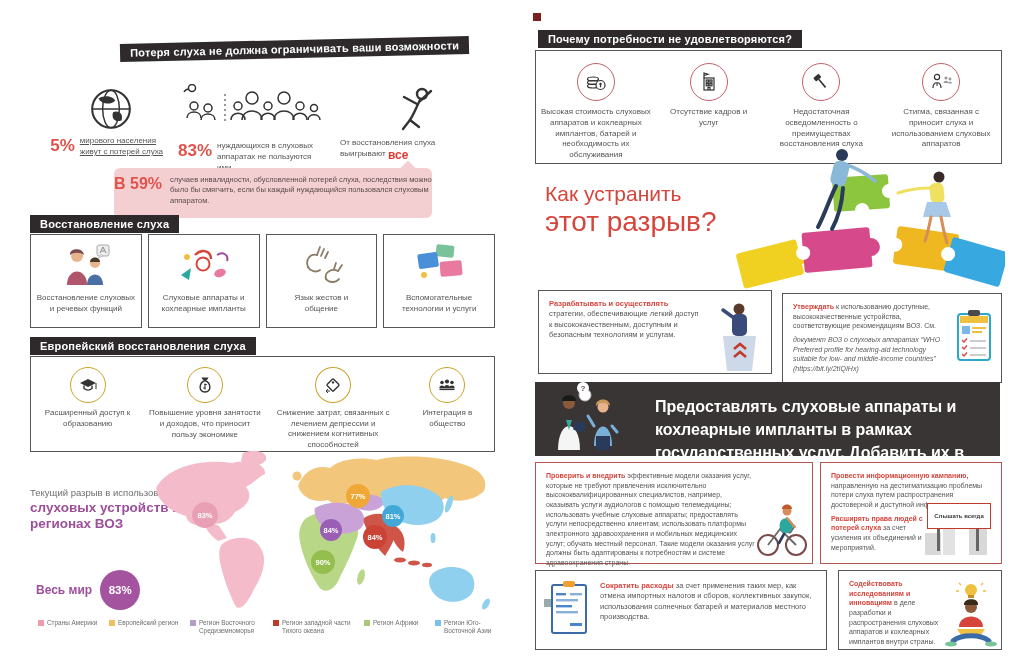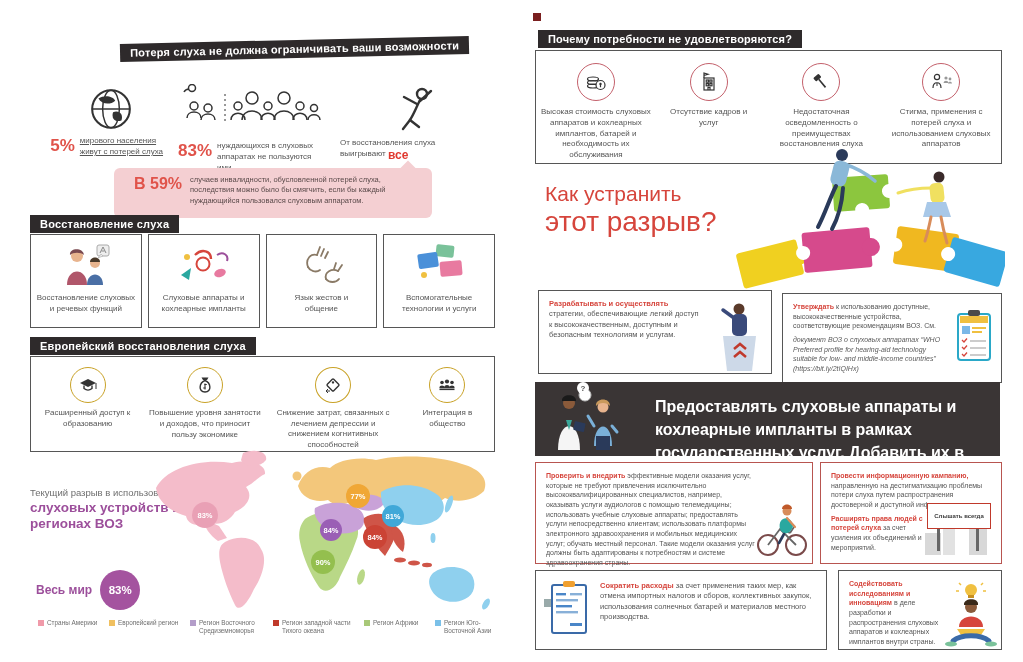--- a/index.html
+++ b/index.html
@@ -96,21 +96,21 @@
       </g>
     </svg>
     <div class="t8" style="color:#555;margin-top:2px;">
       <span>От восстановления слуха выигрывают</span>
       <span style="color:#e0392f;font-weight:700;font-size:12px;line-height:0;vertical-align:-3px;">все</span>
     </div>
   </div>
 
   <div class="abs pinkbox" style="left:114px;top:168px;width:318px;height:50px;">
     <div class="abs" style="right:18px;top:-5px;width:12px;height:12px;background:#f4cfd2;transform:rotate(45deg);"></div>
-    <div style="display:flex;gap:8px;padding:7px 20px;">
+    <div style="display:flex;gap:8px;padding:7px 0;">
       <span style="color:#e0534a;font-weight:700;font-size:16px;white-space:nowrap;">В 59%</span>
       <span class="t75" style="color:#5a4a4a;">случаев инвалидности, обусловленной потерей слуха, последствия можно было бы смягчить, если бы каждый нуждающийся пользовался слуховым аппаратом.</span>
     </div>
   </div>
 
   <div class="abs blacktag" style="left:30px;top:215px;z-index:2;">
     <span>Восстановление слуха</span>
   </div>
   <div class="abs" style="left:30px;top:234px;width:465px;display:flex;gap:6px;">
     <div class="boxed cardcol" style="width:110px;height:92px;">
@@ -351,21 +351,21 @@
           <path d="M4,17 C4,10 12,10 12,17" fill="none" stroke="#333" stroke-width="1.2"></path>
           <line x1="8" y1="12" x2="8" y2="15" stroke="#333" stroke-width="1"></line>
           <g fill="#999">
               <circle cx="17" cy="7" r="1.6"></circle>
               <path d="M14.6,12 C14.6,9 19.4,9 19.4,12 Z"></path>
           <circle cx="21" cy="8" r="1.4"></circle>
               <path d="M19,12.5 C19,10 23,10 23,12.5 Z"></path>
             </g>
         </svg>
       </div>
-      <div class="t8" style="color:#555;margin-top:6px;text-align:center;">Стигма, применения с потерей слуха и использованием слуховых аппаратов</div>
+      <div class="t8" style="color:#555;margin-top:6px;text-align:center;">Стигма, связанная с приносит слуха и использованием слуховых аппаратов</div>
     </div>
   </div>
 
   <div class="abs" style="left:545px;top:182px;">
     <div class="gap1">Как устранить</div>
     <div class="gap2">этот разрыв?</div>
   </div>
 
   <svg class="abs" width="290" height="145" viewBox="0 0 290 145" style="left:715px;top:148px;">
     <g transform="rotate(-14 55 116)">

